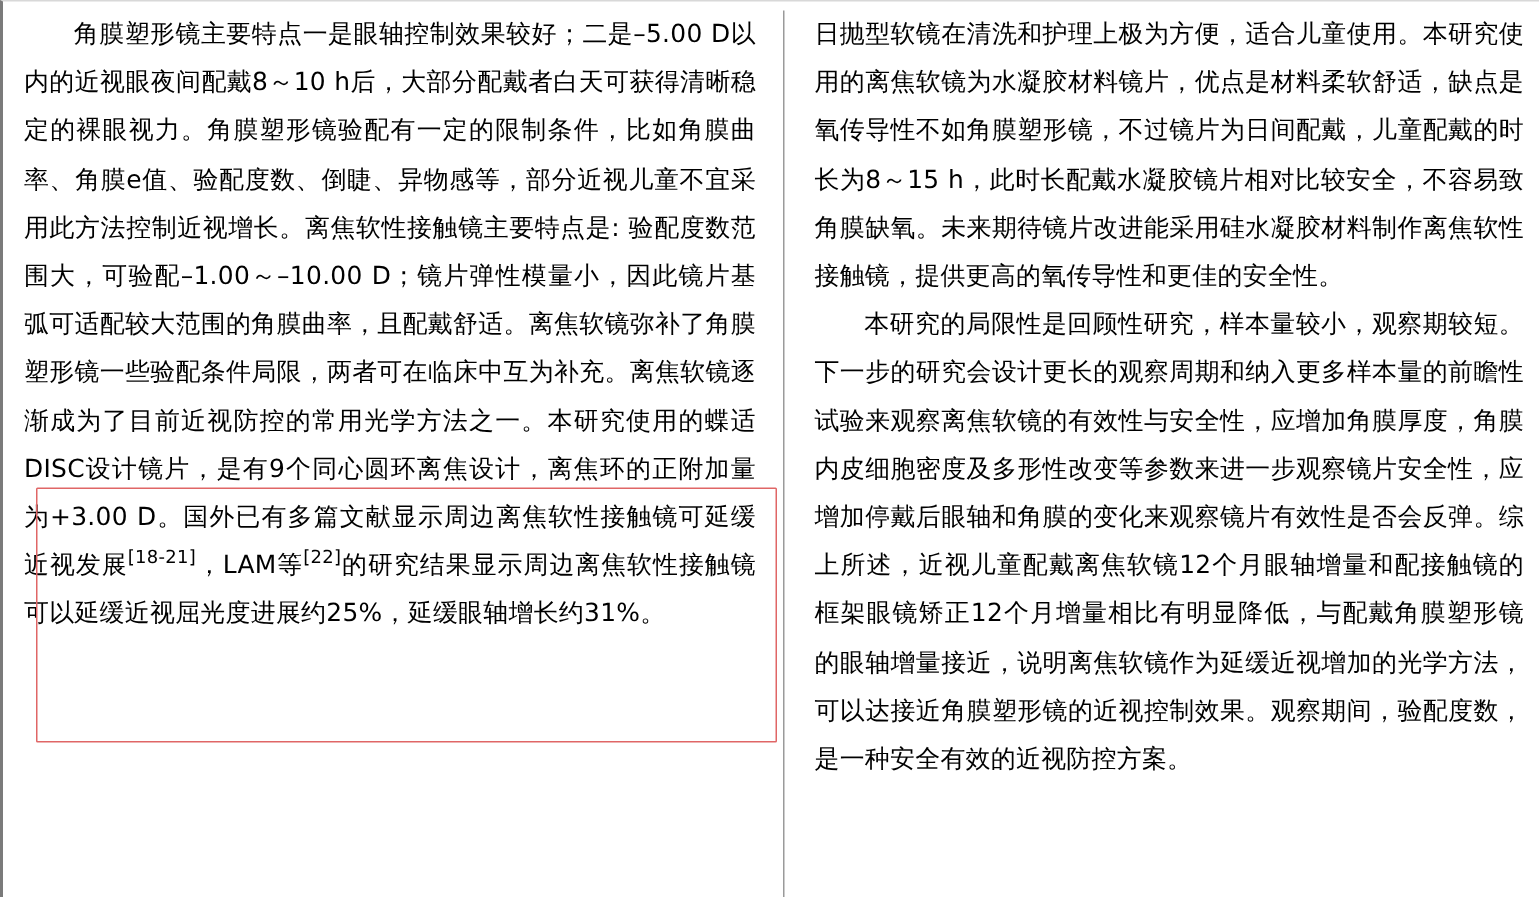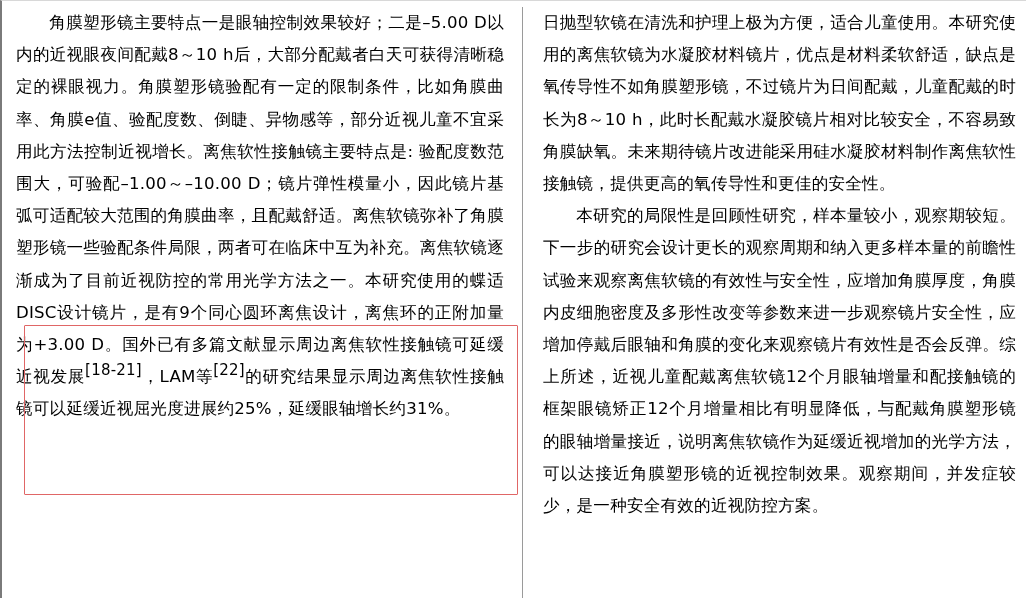--- a/index.html
+++ b/index.html
@@ -52,21 +52,21 @@
     font-size: 16.6px;
     line-height: 32.2px;
     text-align: justify;
     text-justify: inter-ideograph;
     letter-spacing: 0.2px;
   }
   p.indent {
     text-indent: 2em;
   }
   sup {
-    font-size: 15px;
+    font-size: 12px;
     vertical-align: super;
     line-height: 0;
   }
   
   .highlight-box {
     position: absolute;
     border: 1.4px solid #e8ananan;
     border-color: #e26d6d;
     pointer-events: none;
   }
@@ -86,18 +86,18 @@
   <div class="columns">
 
     <div class="col col-left">
       <p class="indent"><span>角膜塑形镜主要特点一是眼轴控制效果较好；二是–5.00 D以内的近视眼夜间配戴8～10 h后，大部分配戴者白天可获得清晰稳定的裸眼视力。角膜塑形镜验配有一定的限制条件，比如角膜曲率、角膜e值、验配度数、倒睫、异物感等，部分近视儿童不宜采用此方法控制近视增长。离焦软性接触镜主要特点是: 验配度数范围大，可验配–1.00～–10.00 D；镜片弹性模量小，因此镜片基弧可适配较大范围的角膜曲率，且配戴舒适。离焦软镜弥补了角膜塑形镜一些验配条件局限，两者可在临床中互为补充。离焦软镜逐渐成为了目前近视防控的常用光学方法之一。</span><span>本研究使用的蝶适DISC设计镜片，是有9个同心圆环离焦设计，离焦环的正附加量为+3.00 D。国外已有多篇文献显示周边离焦软性接触镜可延缓近视发展</span><sup>[18-21]</sup><span>，LAM等</span><sup>[22]</sup><span>的研究结果显示周边离焦软性接触镜可以延缓近视屈光度进展约25%，延缓眼轴增长约31%。</span></p>
       <div id="redbox" class="highlight-box"></div>
     </div>
 
     <div class="col-divider"></div>
 
     <div class="col col-right">
-      <p>日抛型软镜在清洗和护理上极为方便，适合儿童使用。本研究使用的离焦软镜为水凝胶材料镜片，优点是材料柔软舒适，缺点是氧传导性不如角膜塑形镜，不过镜片为日间配戴，儿童配戴的时长为8～10 h，此时长配戴水凝胶镜片相对比较安全，不容易致角膜缺氧。未来期待镜片改进能采用硅水凝胶材料制作离焦软性接触镜，提供更高的氧传导性和更佳的安全性。</p>
-      <p class="indent">本研究的局限性是回顾性研究，样本量较小，观察期较短。下一步的研究会设计更长的观察周期和纳入更多样本量的前瞻性试验来观察离焦软镜的有效性与安全性，应增加角膜厚度，角膜内皮细胞密度及多形性改变等参数来进一步观察镜片安全性，应增加停戴后眼轴和角膜的变化来观察镜片有效性是否会反弹。综上所述，近视儿童配戴离焦软镜12个月眼轴增量和配接触镜的框架眼镜矫正12个月增量相比有明显降低，与配戴角膜塑形镜的眼轴增量接近，说明离焦软镜作为延缓近视增加的光学方法，可以达接近角膜塑形镜的近视控制效果。观察期间，并发症较少，是一种安全有效的近视防控方案。</p>
+      <p>日抛型软镜在清洗和护理上极为方便，适合儿童使用。本研究使用的离焦软镜为水凝胶材料镜片，优点是材料柔软舒适，缺点是氧传导性不如角膜塑形镜，不过镜片为日间配戴，儿童配戴的时长为8～15 h，此时长配戴水凝胶镜片相对比较安全，不容易致角膜缺氧。未来期待镜片改进能采用硅水凝胶材料制作离焦软性接触镜，提供更高的氧传导性和更佳的安全性。</p>
+      <p class="indent">本研究的局限性是回顾性研究，样本量较小，观察期较短。下一步的研究会设计更长的观察周期和纳入更多样本量的前瞻性试验来观察离焦软镜的有效性与安全性，应增加角膜厚度，角膜内皮细胞密度及多形性改变等参数来进一步观察镜片安全性，应增加停戴后眼轴和角膜的变化来观察镜片有效性是否会反弹。综上所述，近视儿童配戴离焦软镜12个月眼轴增量和配接触镜的框架眼镜矫正12个月增量相比有明显降低，与配戴角膜塑形镜的眼轴增量接近，说明离焦软镜作为延缓近视增加的光学方法，可以达接近角膜塑形镜的近视控制效果。观察期间，验配度数，是一种安全有效的近视防控方案。</p>
     </div>
 
   </div>
 </div>
 
 </body></html>

